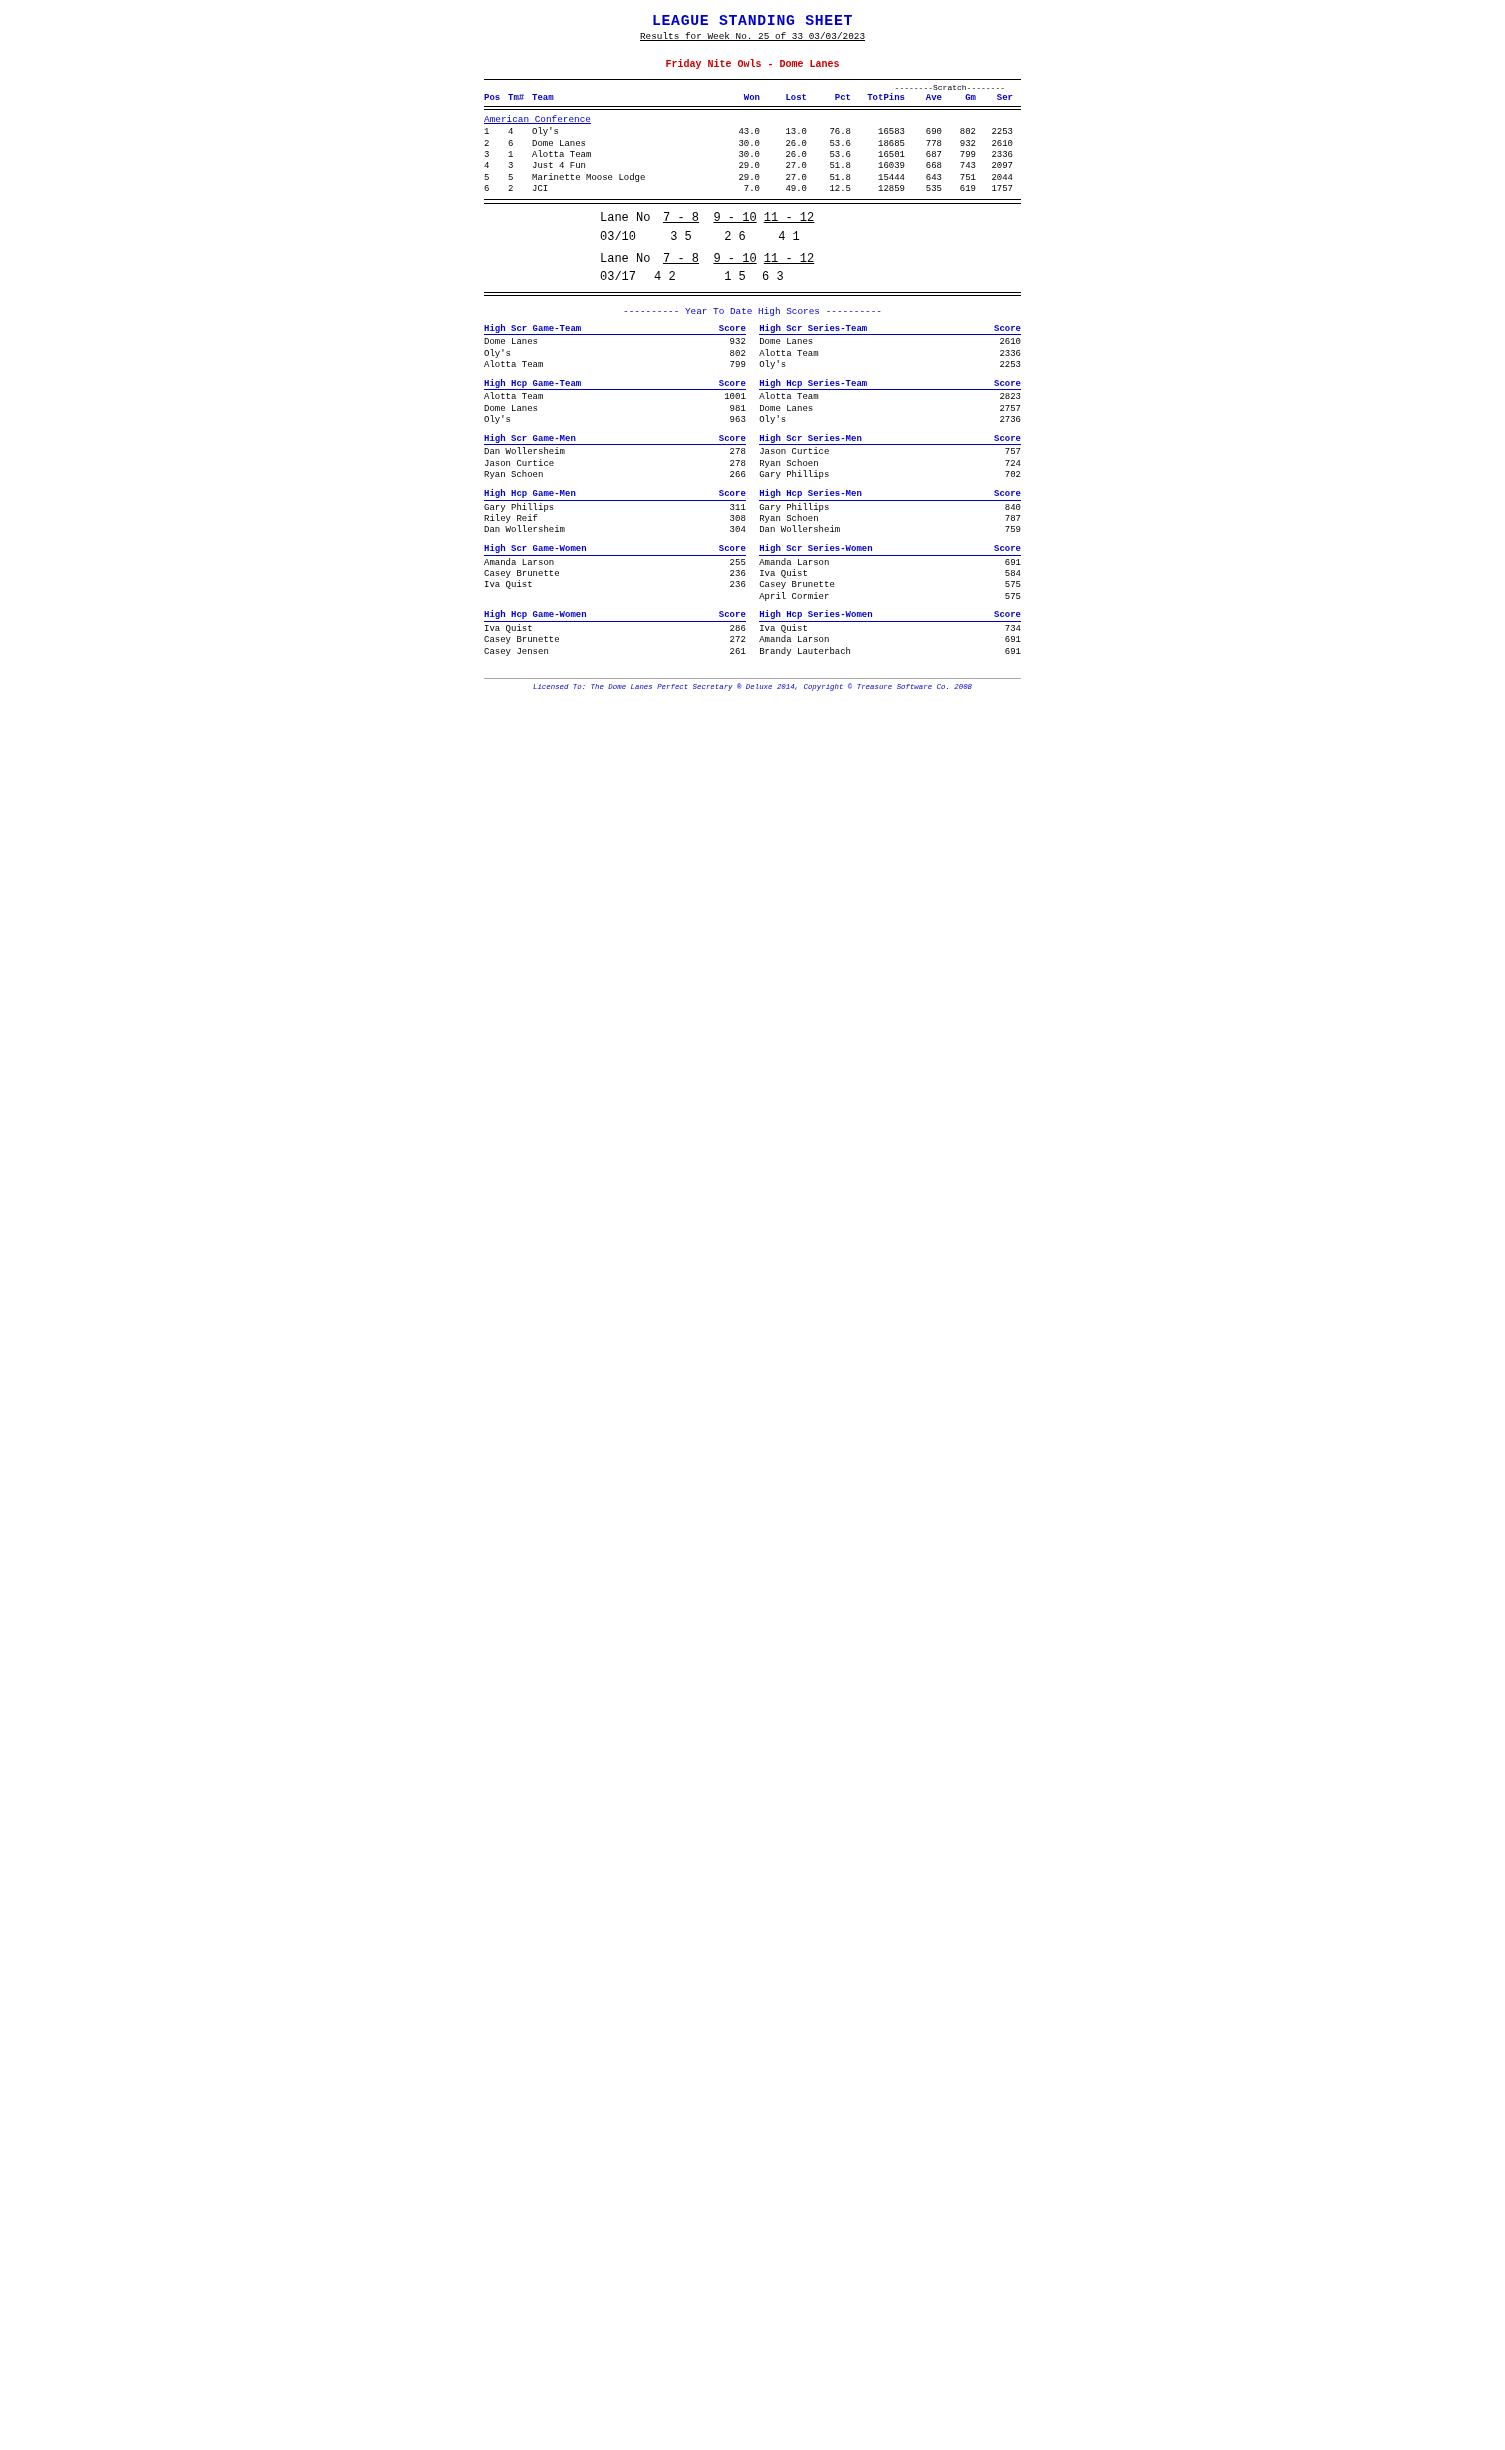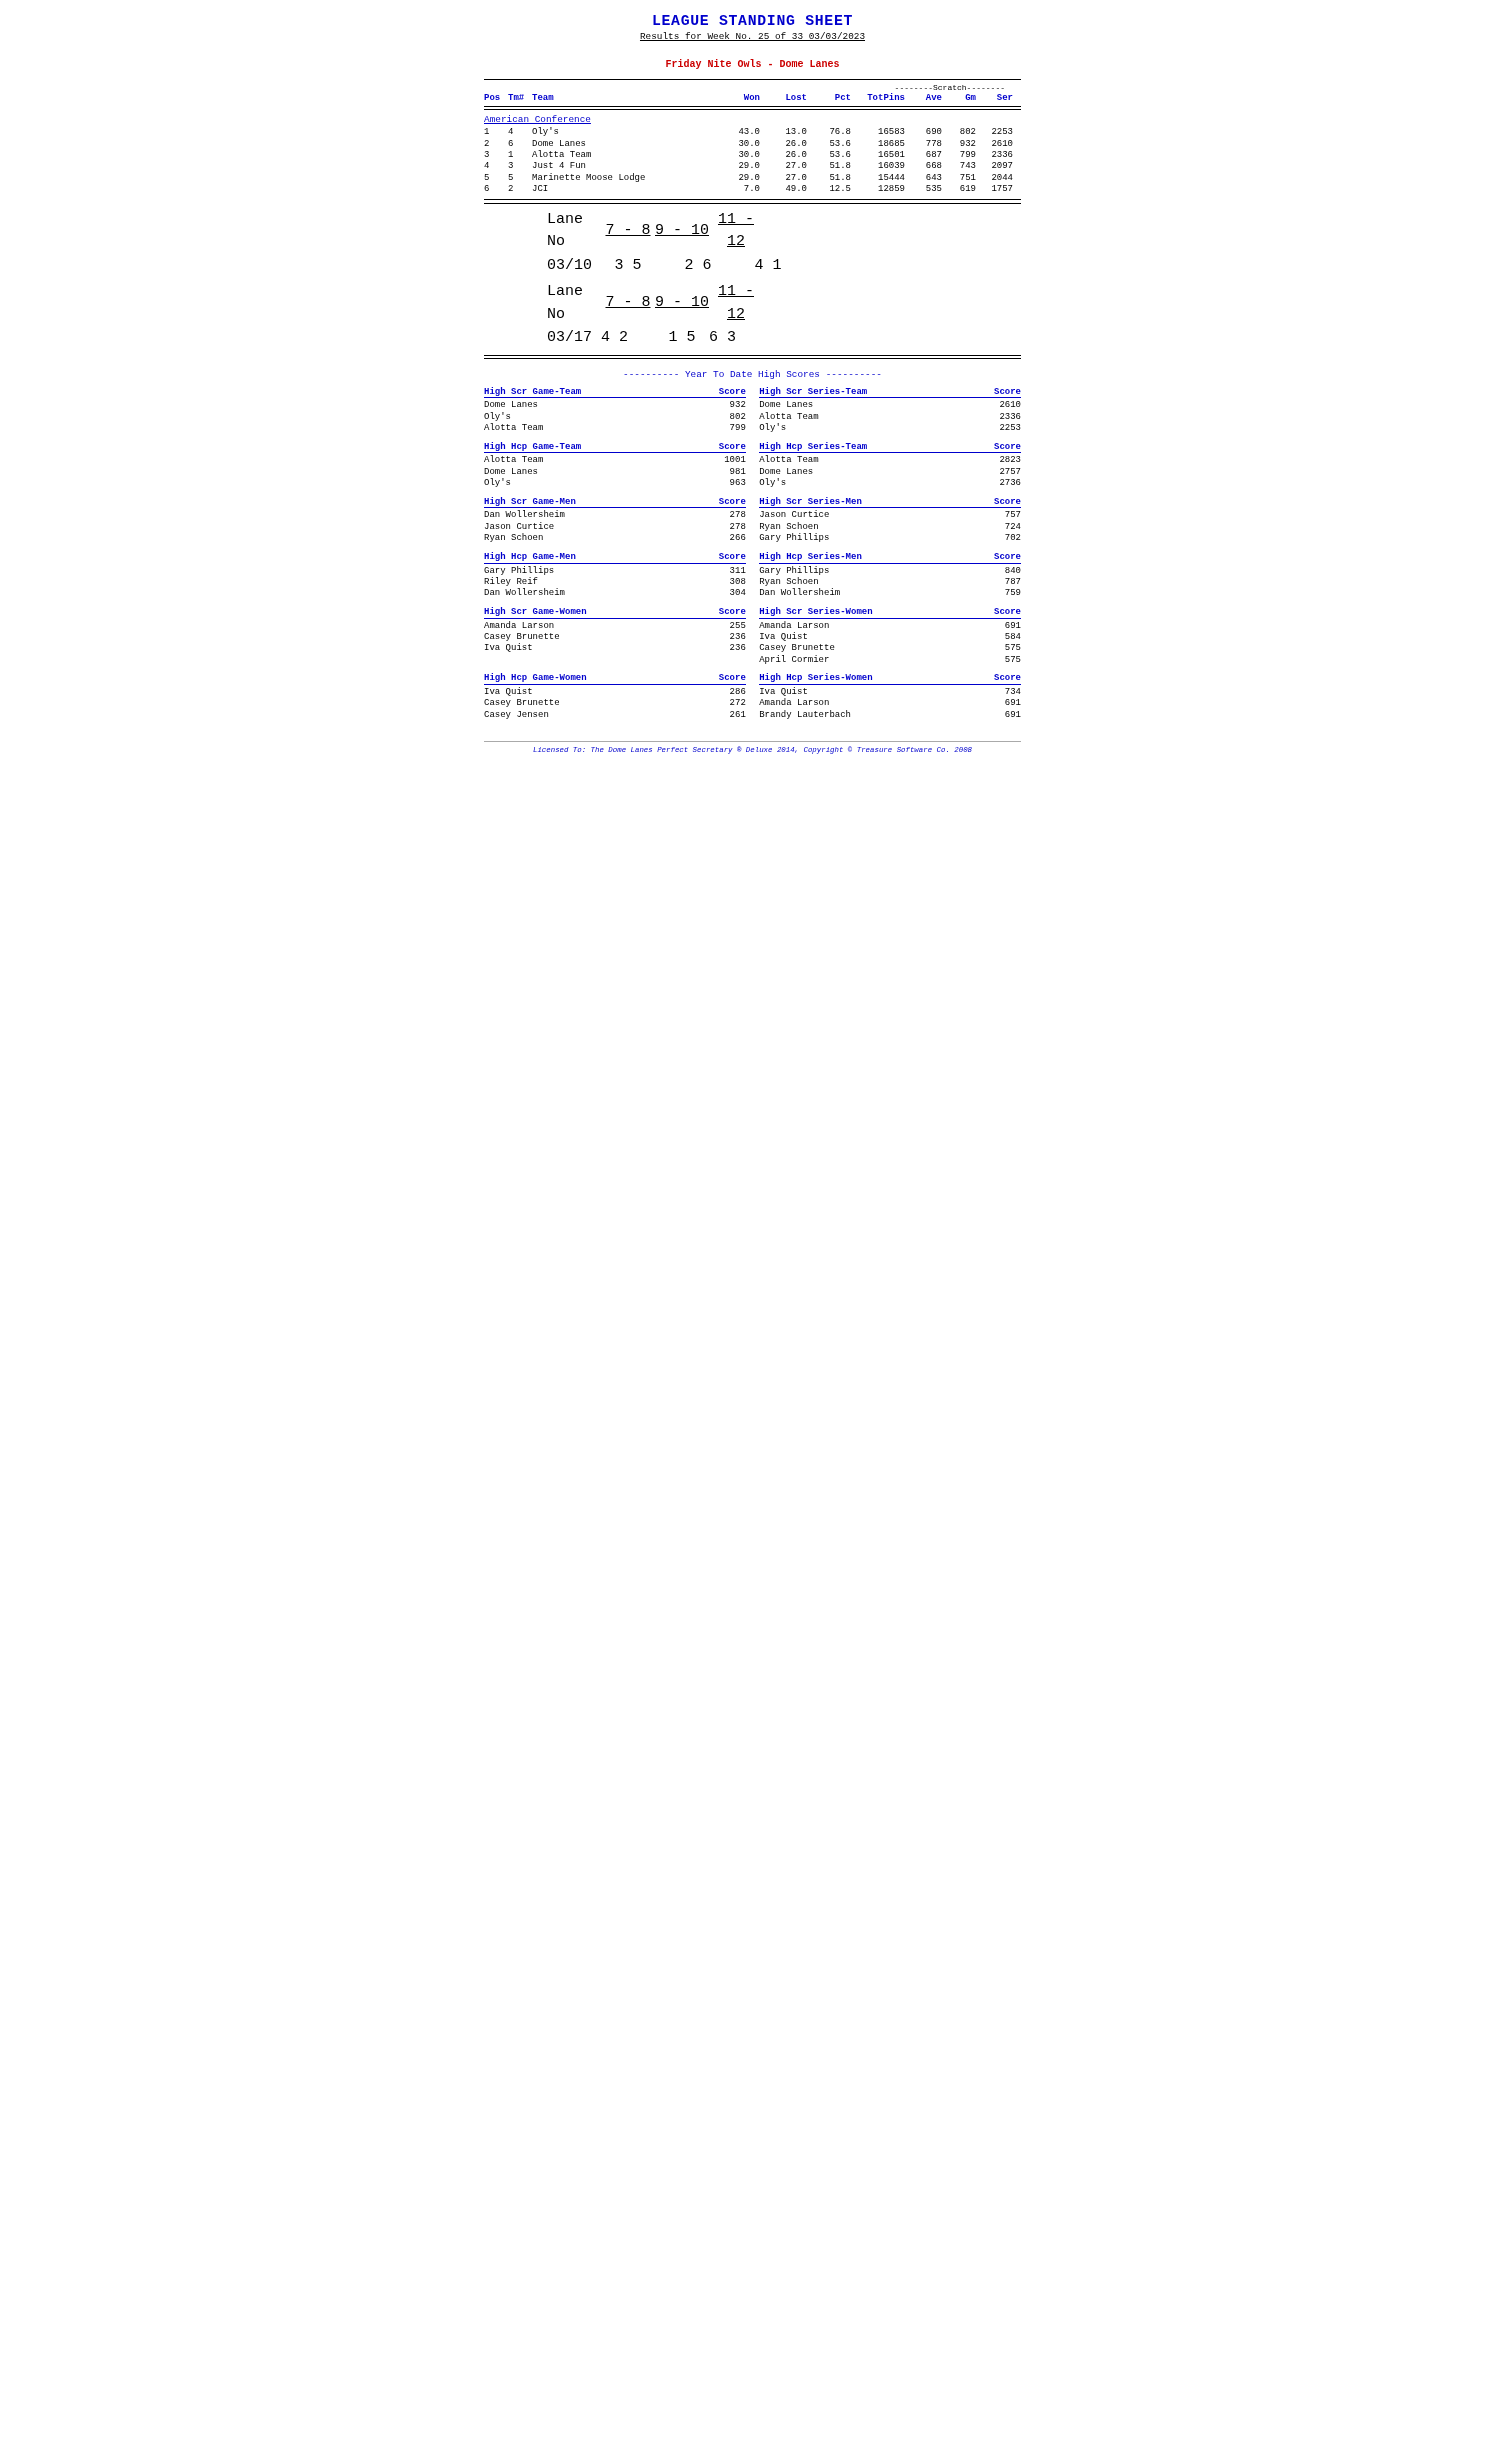--- a/index.html
+++ b/index.html
@@ -67,22 +67,22 @@
       font-size: 9.4px;
       margin: 4px 0 1.3px 0;
     }
     .standings-row {
       display: flex;
       font-size: 9px;
       padding: 0.7px 0;
       align-items: center;
     }
     .lane-table {
-      margin-left: 63px;
-      font-size: 15px;
+      margin-left: 116px;
+      font-size: 12px;
       line-height: 1.5;
       font-family: Liberation Mono, monospace;
     }
     .lane-row {
       display: flex;
       gap: 0;
       align-items: center;
     }
     .lane-label { width: 54px; font-weight: normal; }
 
@@ -248,21 +248,21 @@
       <div class="lane-row" style="margin-bottom:0.7px;">
         <div class="lane-label">Lane No</div>
         <div style="display:flex; gap:0; align-items:center;">
           <span style="text-decoration:underline; width:54px; text-align:center; display:inline-block;">7 - 8</span>
           <span style="text-decoration:underline; width:54px; text-align:center; display:inline-block;">9 - 10</span>
           <span style="text-decoration:underline; width:54px; text-align:center; display:inline-block;">11 - 12</span>
         </div>
       </div>
       <div class="lane-row">
         <div class="lane-label">03/10</div>
-        <div style="display:flex; gap:16px; align-items:center;">
+        <div style="display:flex; gap:0; align-items:center;">
           <span style="width:54px; text-align:center; display:inline-block;">3  5</span>
           <span style="width:54px; text-align:center; display:inline-block;">2  6</span>
           <span style="width:54px; text-align:center; display:inline-block;">4  1</span>
         </div>
       </div>
     </div>
   </div>
     <div style="margin-bottom: 4px;">
     <div class="lane-table">
       <div class="lane-row" style="margin-bottom:0.7px;">

